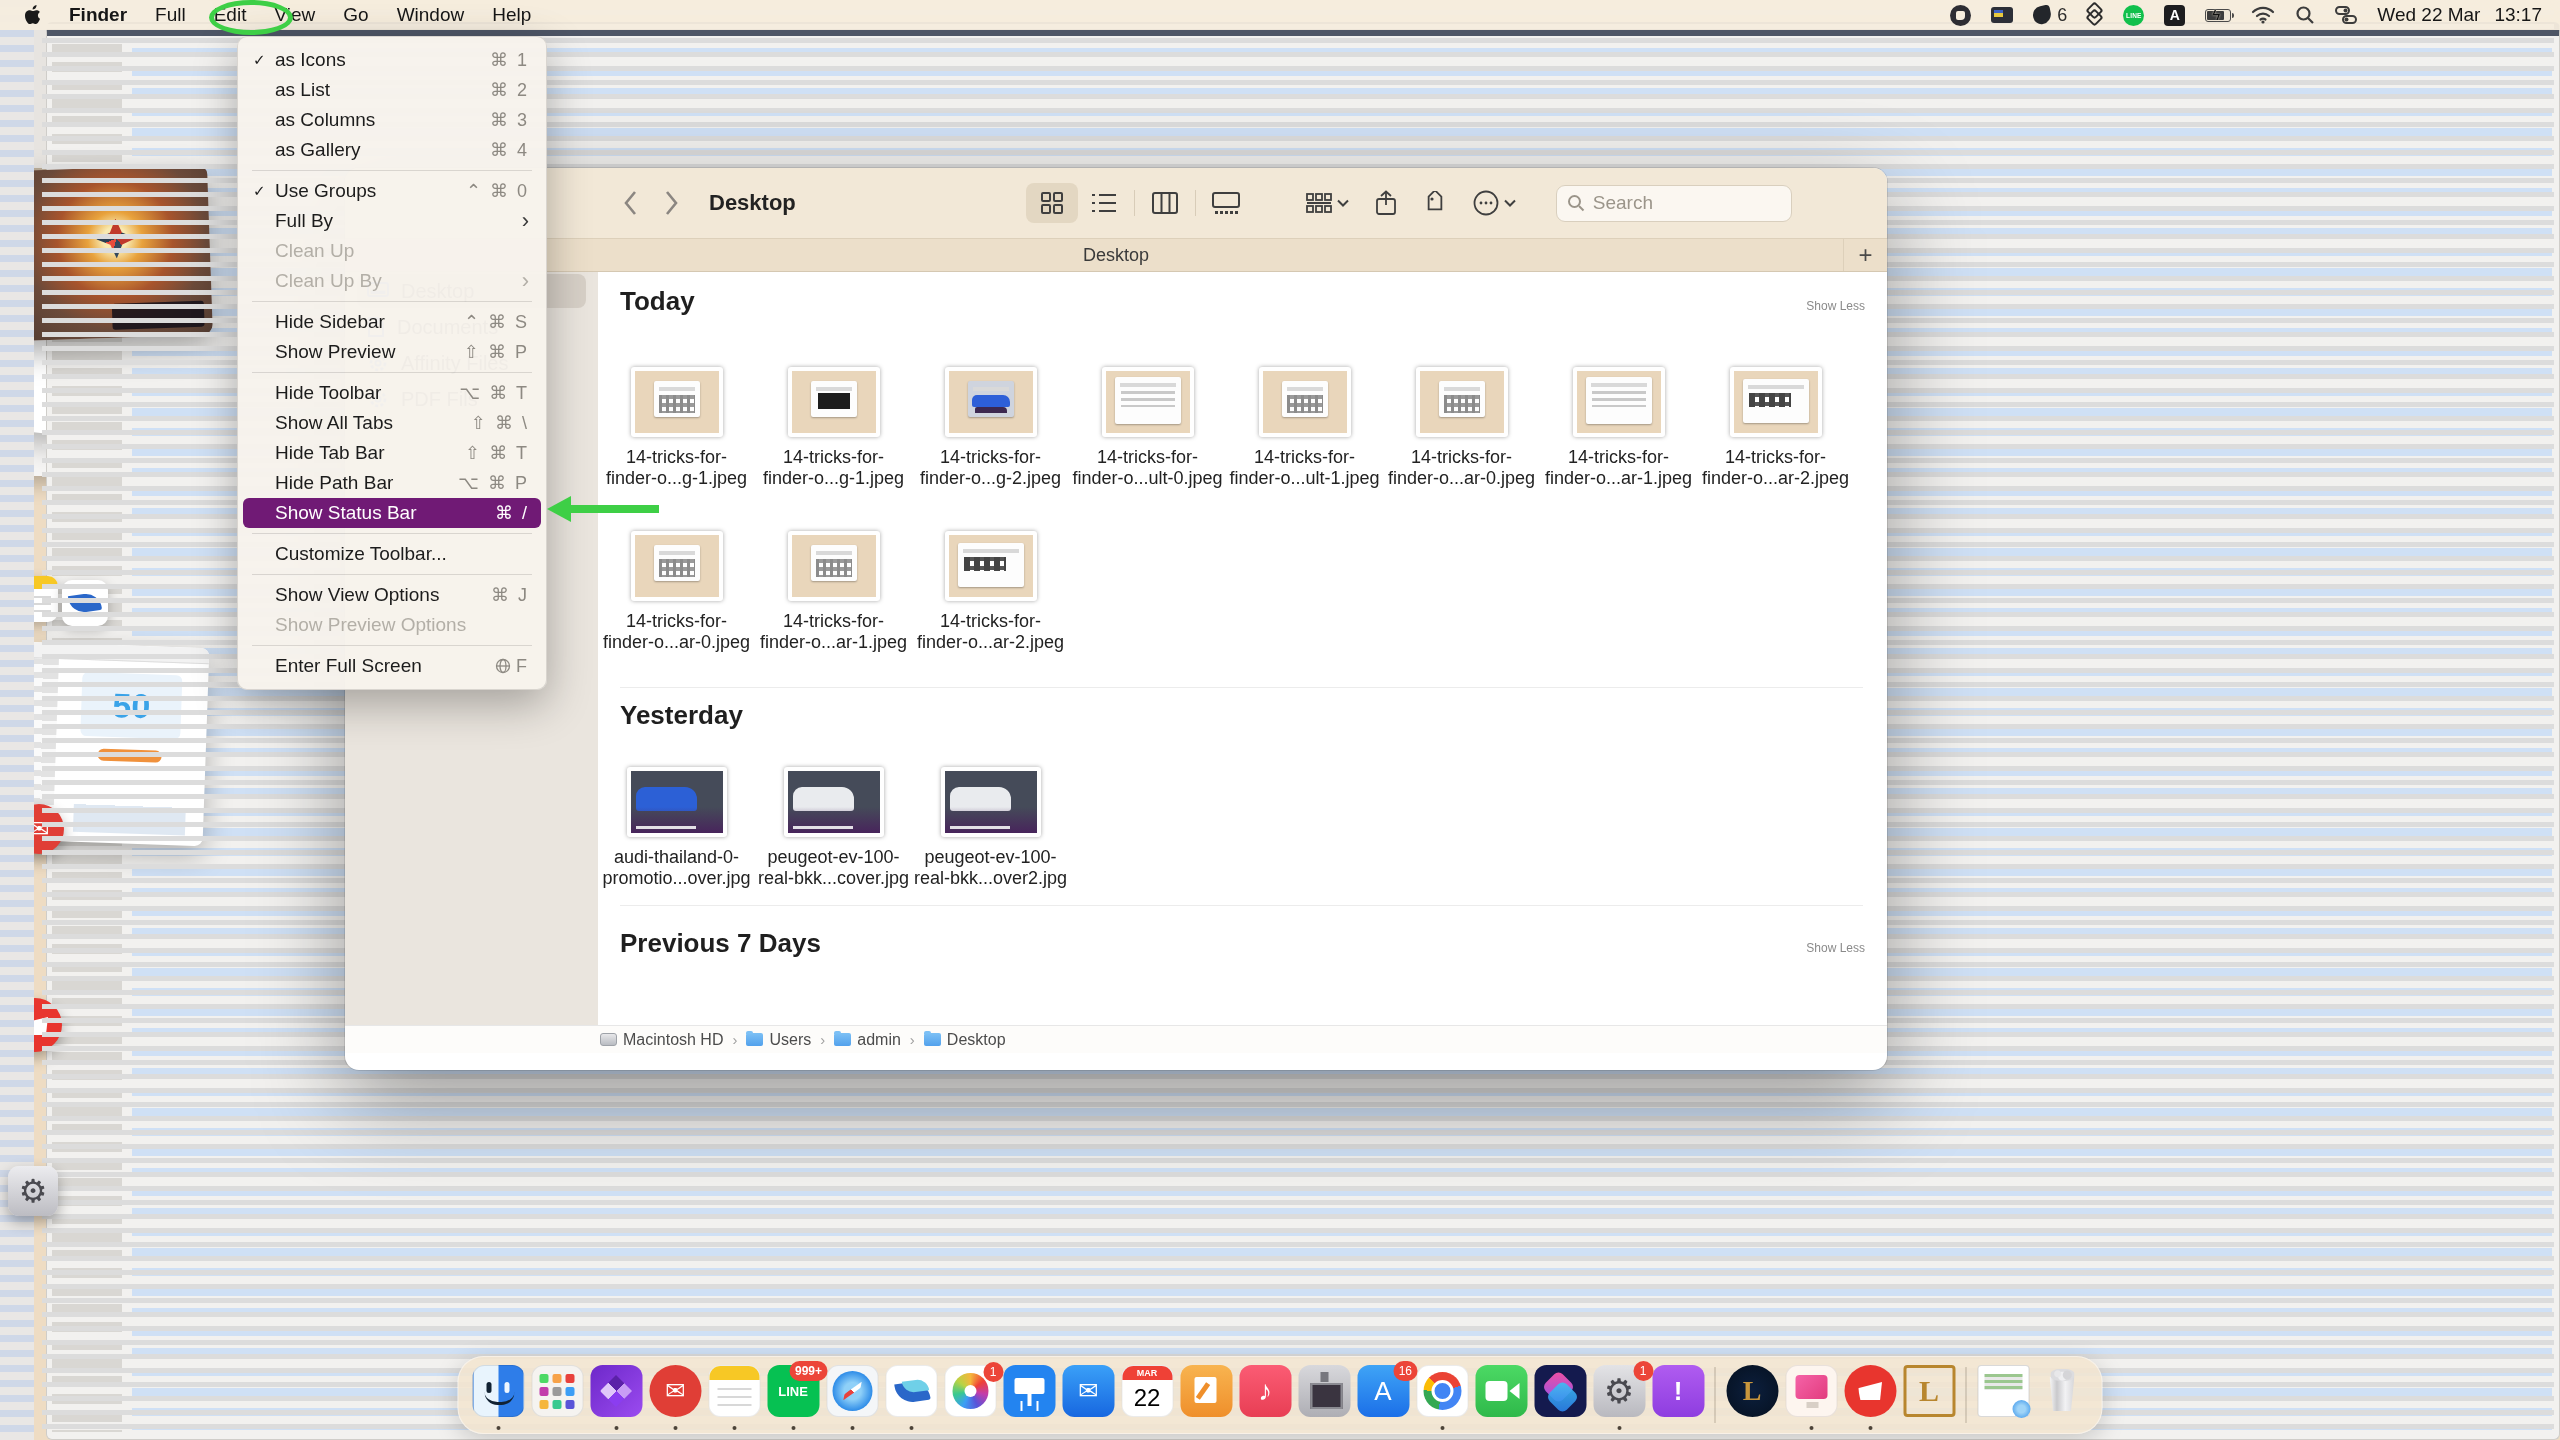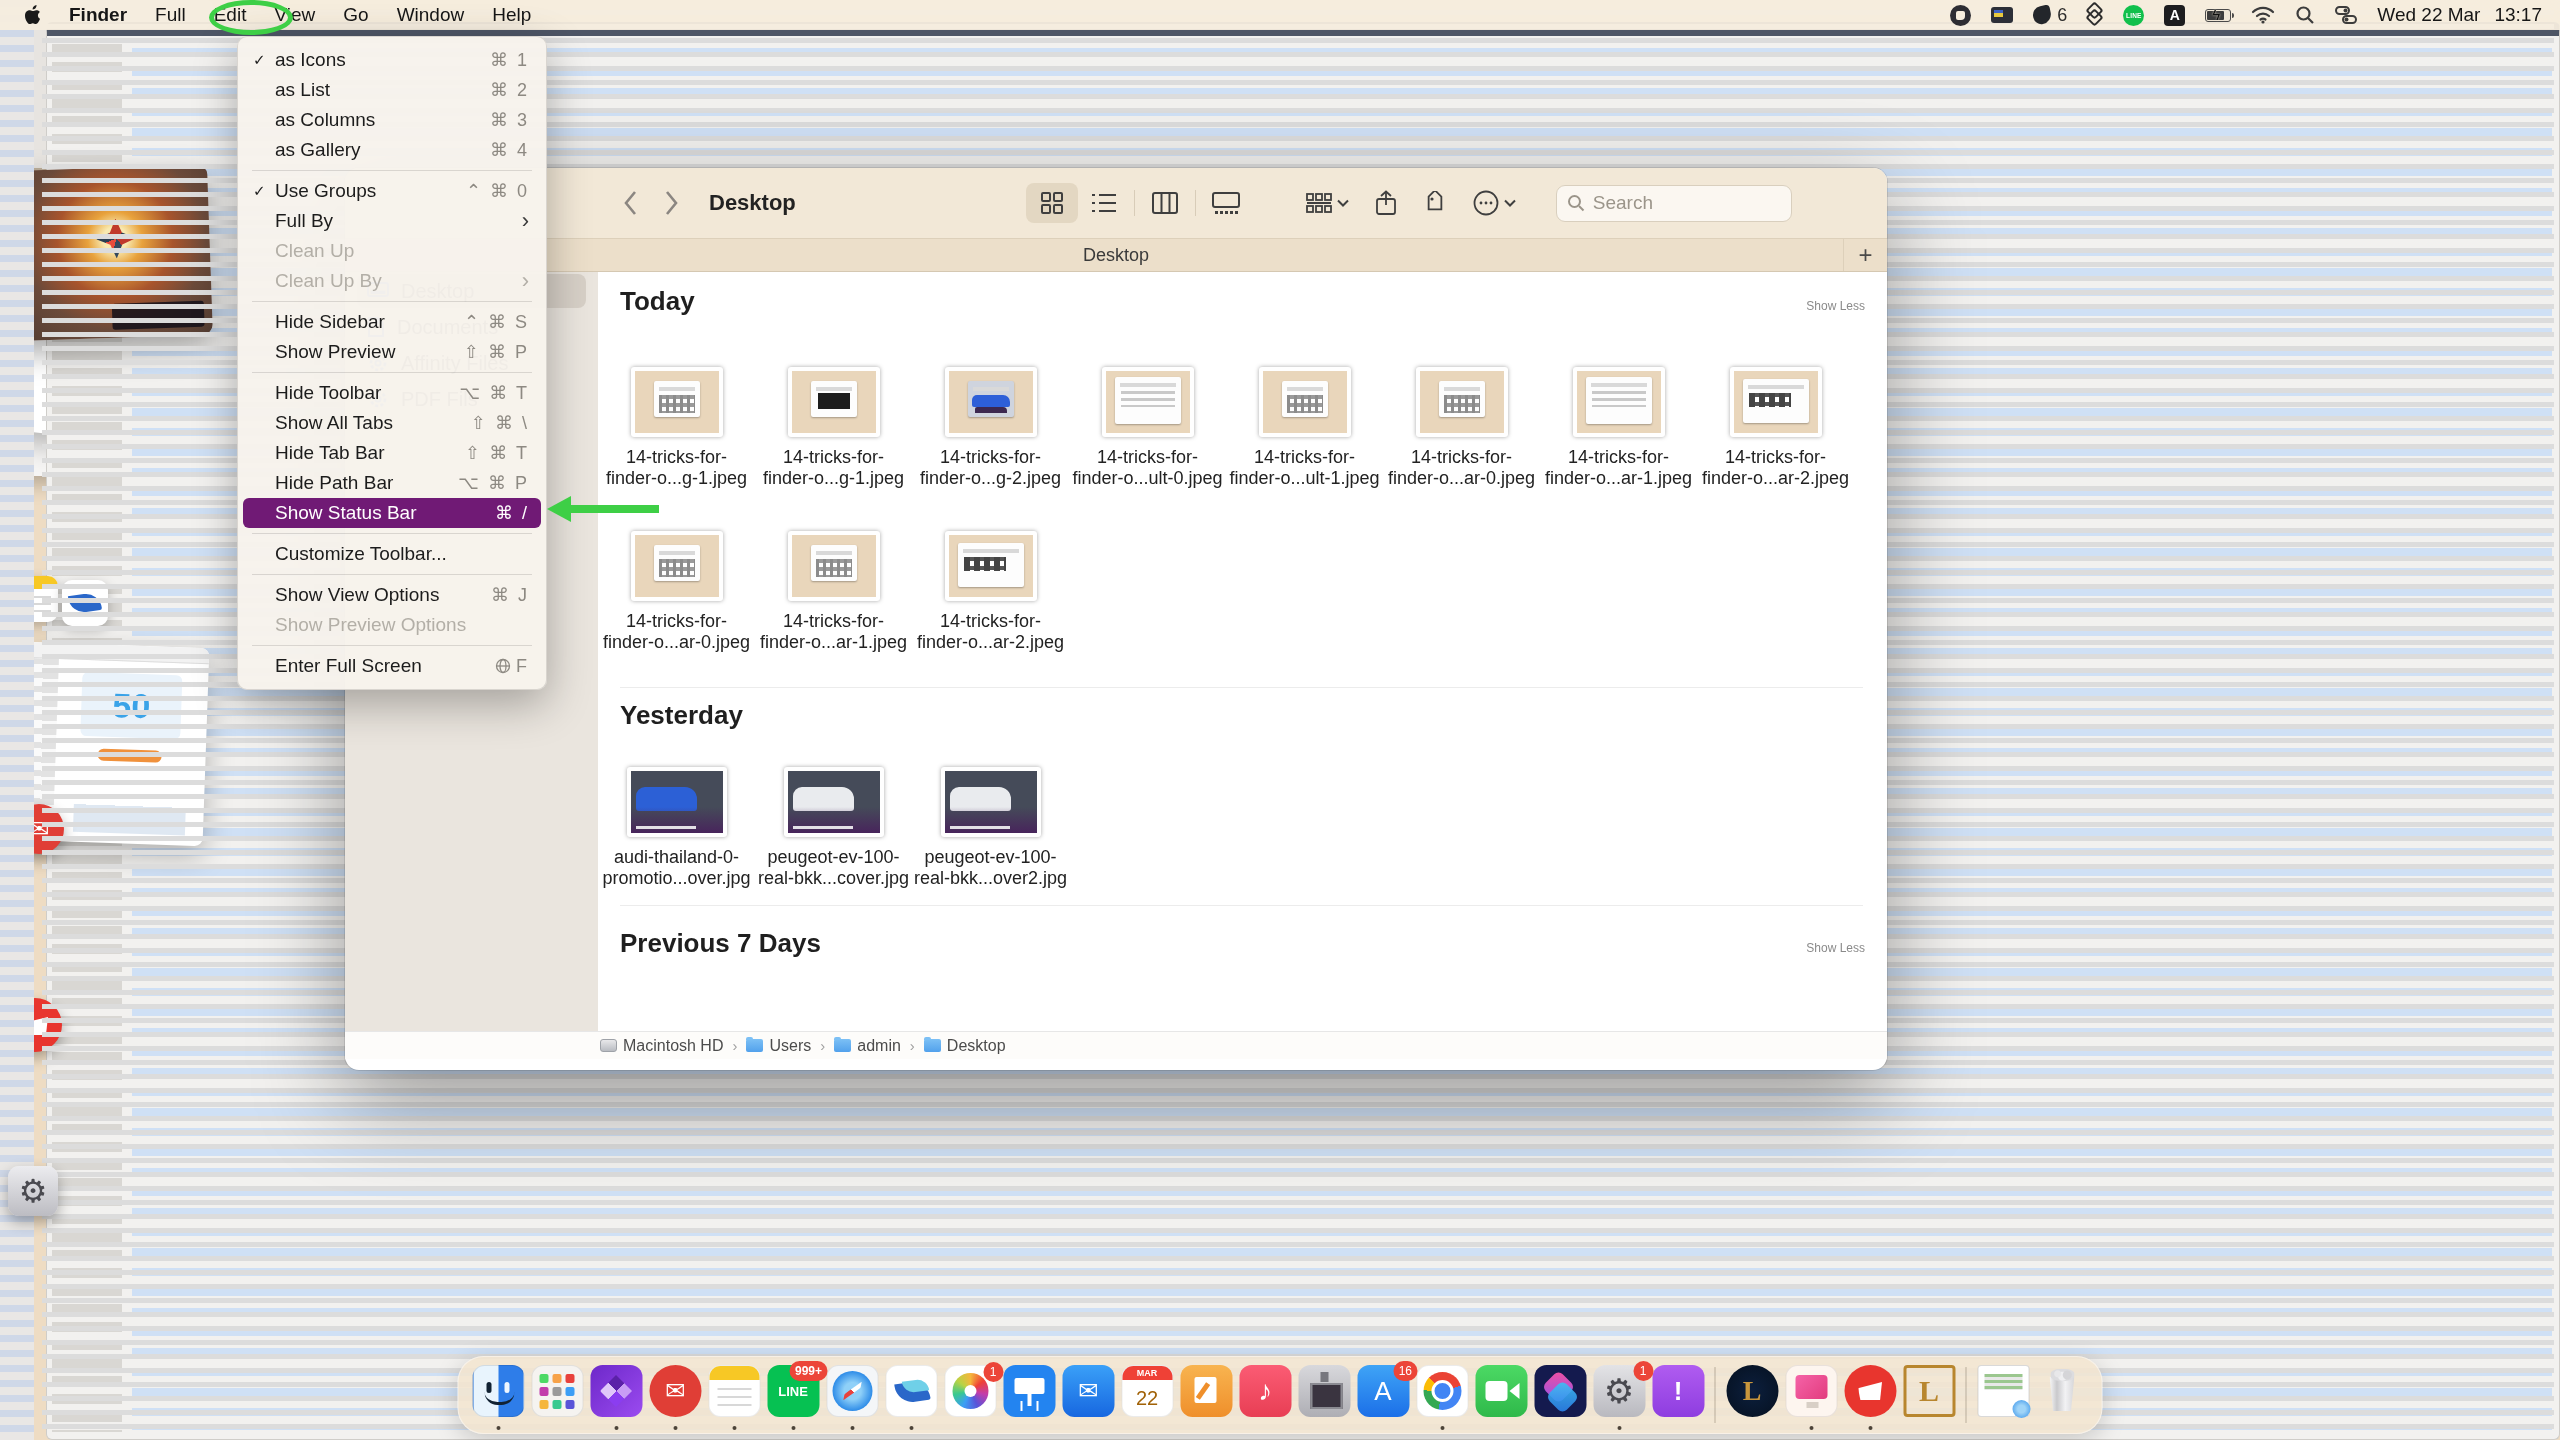--- a/index.html
+++ b/index.html
@@ -90,21 +90,21 @@
   .scr.car .w::after{content:"";position:absolute;left:4px;top:14px;width:38px;height:12px;border-radius:5px 7px 2px 2px;background:#2d5fd8;box-shadow:0 9px 0 -3px #3c2850}
   .scr.light .w{left:9px;top:6px;width:66px;height:47px}
   .scr.light .w::after{content:"";position:absolute;left:6px;top:14px;right:6px;height:16px;background:repeating-linear-gradient(180deg,#c9c9c9 0 3px,transparent 3px 7px)}
   .scr.blank .w{left:9px;top:8px;width:66px;height:44px}
   .scr.blank .w::after{content:"";position:absolute;left:6px;top:14px;right:18px;height:14px;background:repeating-linear-gradient(90deg,#444 0 6px,transparent 6px 10px) 0 0/100% 4px,repeating-linear-gradient(180deg,#555 0 4px,transparent 4px 9px)}
   .carimg{position:relative;width:92px;height:62px;background:#454b59;overflow:hidden}
   .carimg::before{content:"";position:absolute;left:5px;right:26px;top:16px;height:24px;border-radius:9px 12px 3px 3px;background:#2c60d6}
   .carimg.white::before{background:#e9ebee}
   .carimg::after{content:"";position:absolute;left:0;right:0;bottom:0;height:26px;background:linear-gradient(180deg,rgba(72,33,92,0),rgba(72,33,92,.92))}
   .carimg .cap{position:absolute;left:5px;bottom:4px;width:60px;height:3px;background:rgba(255,255,255,.85);box-shadow:0 6px 0 -1px rgba(255,255,255,.6);z-index:2}
-  #pathbar{position:absolute;left:0;bottom:11px;width:100%;height:28px;background:#fdfcfa;border-top:1px solid #e7e7e7;display:flex;align-items:center;gap:9px;padding-left:255px;font-size:16px;color:#4c4c4c}
+  #pathbar{position:absolute;left:0;bottom:17px;width:100%;height:28px;background:#fdfcfa;border-top:1px solid #e7e7e7;display:flex;align-items:center;gap:9px;padding-left:255px;font-size:16px;color:#4c4c4c}
   .crumb{display:flex;align-items:center;gap:6px}
   .psep{color:#a0a0a0;font-size:15px}
   .hdd{width:17px;height:13px;border-radius:3px;background:linear-gradient(180deg,#e8e8ea,#b9bcc2);border:1px solid #9ea2a8}
   .pfold{width:17px;height:13px;border-radius:2px;background:linear-gradient(180deg,#7cc0f5,#52a1ec);position:relative}
   .pfold::before{content:"";position:absolute;left:0;top:-2px;width:7px;height:3px;border-radius:2px 2px 0 0;background:#7cc0f5}
 
   
   #dock{position:absolute;left:50%;transform:translateX(-50%);bottom:6px;height:78px;background:rgba(243,229,208,.88);border:1px solid rgba(255,255,255,.45);border-radius:26px;display:flex;align-items:center;padding:0 10px;z-index:30;box-shadow:0 6px 24px rgba(0,0,0,.18)}
   .ditem{position:relative;width:59px;height:74px;display:flex;justify-content:center}
   .di{width:52px;height:52px;margin-top:7px;border-radius:12px;position:relative;display:flex;align-items:center;justify-content:center;overflow:visible}
@@ -131,21 +131,21 @@
   .i-dropover::after{content:"";position:absolute;left:16px;top:14px;width:26px;height:12px;background:#6fd0e8;border-radius:0 12px 0 12px;transform:rotate(-8deg)}
   .i-photos{background:#fff;border:1px solid rgba(0,0,0,.08)}
   .i-photos::before{content:"";position:absolute;inset:7px;border-radius:50%;background:conic-gradient(#f5b63c,#ef4136,#c23cab,#5a54d8,#3c9ef5,#38c98f,#b9d345,#f5b63c)}
   .i-photos::after{content:"";position:absolute;left:50%;top:50%;width:12px;height:12px;border-radius:50%;background:#fff;transform:translate(-50%,-50%)}
   .i-keynote{background:#2384f0}
   .i-keynote::before{content:"";position:absolute;left:11px;top:13px;width:30px;height:16px;background:#fff;border-radius:2px}
   .i-keynote::after{content:"";position:absolute;left:24px;top:29px;width:4px;height:12px;background:#fff;box-shadow:-8px 6px 0 -1px #fff,8px 6px 0 -1px #fff}
   .i-mail{background:linear-gradient(180deg,#3aa0f8,#1767e0);color:#fff;font-size:24px}
   .i-cal{background:#fff;border:1px solid rgba(0,0,0,.08);flex-direction:column}
   .i-cal .cm{font-size:9px;color:#fff;background:#ef4136;width:100%;text-align:center;border-radius:11px 11px 0 0;padding:2px 0;font-weight:bold}
-  .i-cal .cd{font-size:20px;color:#a16207;flex:1;display:flex;align-items:center}
+  .i-cal .cd{font-size:24px;color:#000000;flex:1;display:flex;align-items:center}
   .i-pages{background:linear-gradient(180deg,#f8b450,#ef8f2b)}
   .i-pages::before{content:"";position:absolute;left:14px;top:12px;width:22px;height:26px;background:#fff;border-radius:2px}
   .i-pages::after{content:"";position:absolute;left:20px;top:17px;width:5px;height:18px;background:#ef8f2b;transform:rotate(35deg)}
   .i-music{background:linear-gradient(180deg,#fb5c74,#e83e54);color:#fff;font-size:28px}
   .i-capture{background:linear-gradient(180deg,#d8d8dc,#aeaeb4)}
   .i-capture::before{content:"";position:absolute;left:12px;top:18px;width:28px;height:22px;background:#3a3440;border:2px solid #8b8b92}
   .i-capture::after{content:"";position:absolute;left:22px;top:7px;width:8px;height:10px;background:#77777e}
   .i-appstore{background:linear-gradient(180deg,#3fa4f6,#1b6fe8);color:#fff;font-size:26px}
   .i-chrome{background:#fff;border:1px solid rgba(0,0,0,.08)}
   .i-chrome::before{content:"";position:absolute;inset:6px;border-radius:50%;background:conic-gradient(from -45deg,#ea4335 0 33%,#4285f4 0 66%,#34a853 0 88%,#fbbc05 0)}

